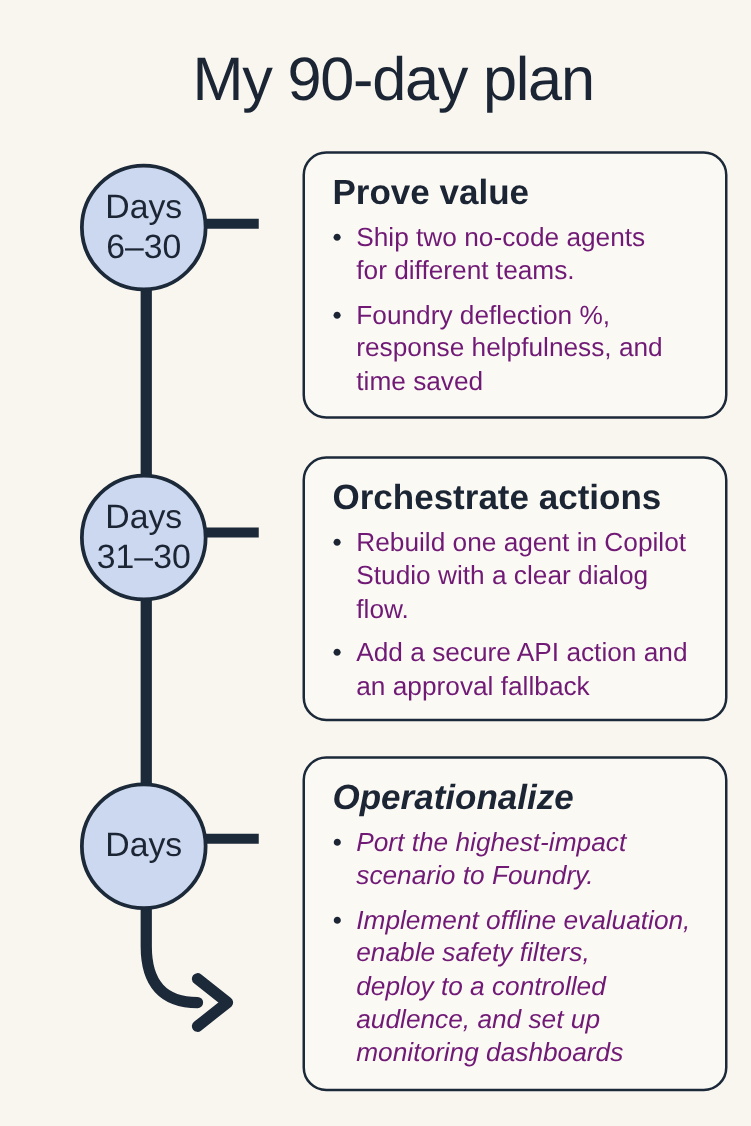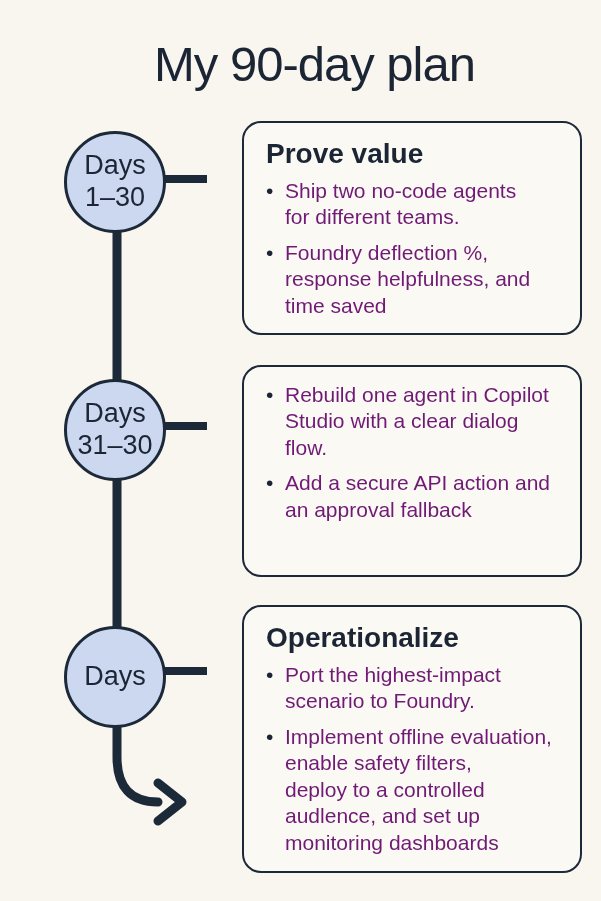--- a/index.html
+++ b/index.html
@@ -62,21 +62,21 @@
     box-sizing: border-box;
     background: #fbf9f4;
     border: 2px solid #1c2939;
     border-radius: 19px;
     padding: 15px 16px 10px 22px;
     z-index: 2;
     margin-left: 40px;
   }
   .card.k1 { top: 121px; height: 214px; }
   .card.k2 { top: 365px; height: 212px; }
-  .card.k3 { top: 605px; height: 268px; }
+  .card.k3 { top: 605px; height: 268px; font-style: italic; }
   .card h2 {
     margin: 0 0 8px 0;
     font-size: 28px;
     font-weight: 700;
     color: #1b2534;
   }
   .bullet {
     display: flex;
     margin-bottom: 9px;
   }
@@ -107,21 +107,21 @@
 
     <path d="M115 179 H207" stroke="#1c2939" stroke-width="8"></path>
     <path d="M115 426 H207" stroke="#1c2939" stroke-width="8"></path>
     <path d="M115 671 H207" stroke="#1c2939" stroke-width="8"></path>
 
     <path d="M158 783 L182 802 L158 821" fill="none" stroke="#1c2939" stroke-width="9" stroke-linecap="round" stroke-linejoin="round"></path>
   </svg>
 
   <div class="node n1">
     <div>Days</div>
-    <div>1–30</div>
+    <div>6–30</div>
   </div>
   <div class="node n2">
     <div>Days</div>
     <div>31–30</div>
   </div>
   <div class="node n3">
     <div>Days</div>
   </div>
 
   <div class="card k1">
@@ -133,20 +133,21 @@
     </div>
     <div class="bullet">
       <span class="dot">•</span>
       <span class="txt">Foundry deflection %,
 response helpfulness, and
 time saved</span>
     </div>
   </div>
 
   <div class="card k2">
+    <h2>Orchestrate actions</h2>
     <div class="bullet">
       <span class="dot">•</span>
       <span class="txt">Rebuild one agent in Copilot
 Studio with a clear dialog
 flow.</span>
     </div>
     <div class="bullet">
       <span class="dot">•</span>
       <span class="txt">Add a secure API action and
 an approval fallback</span>

